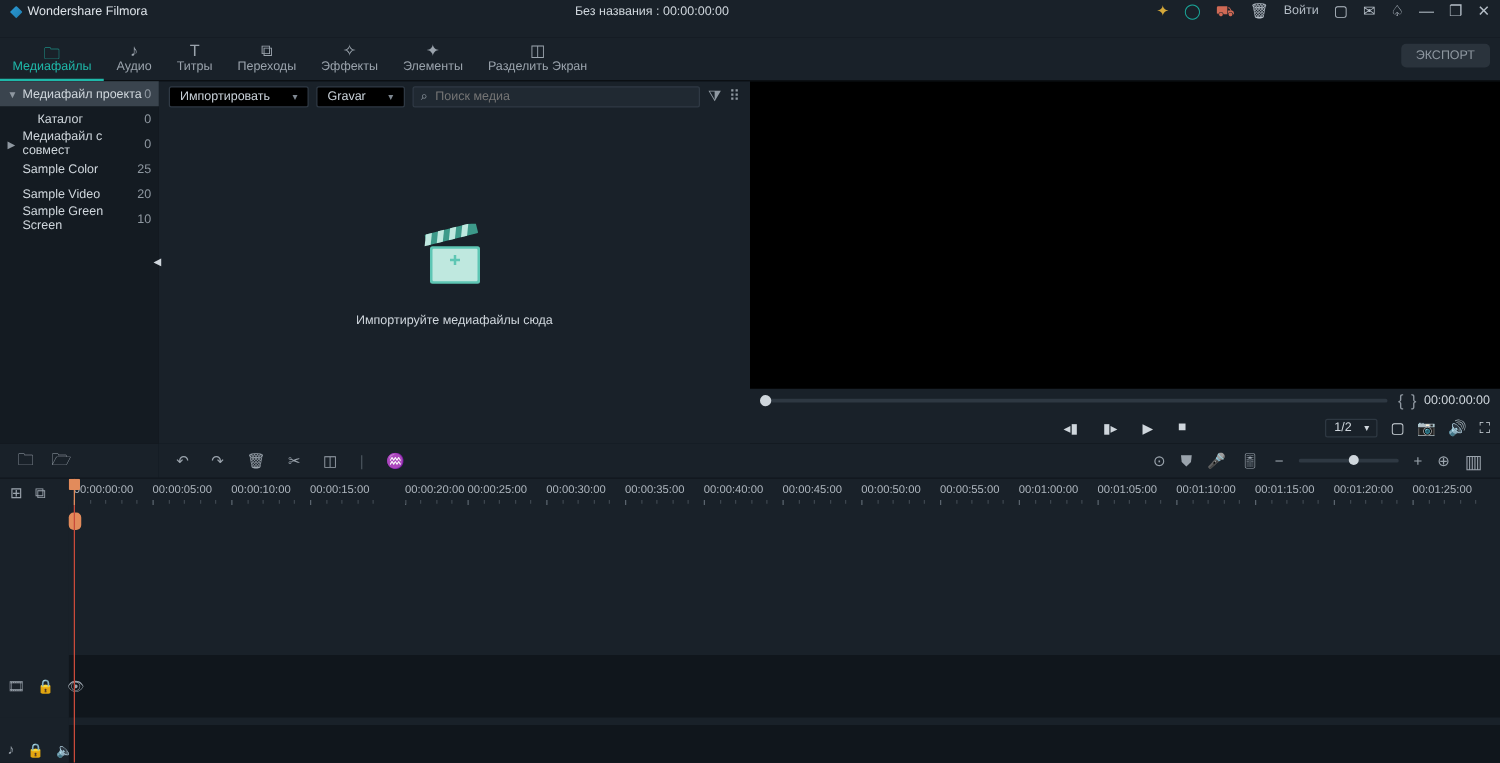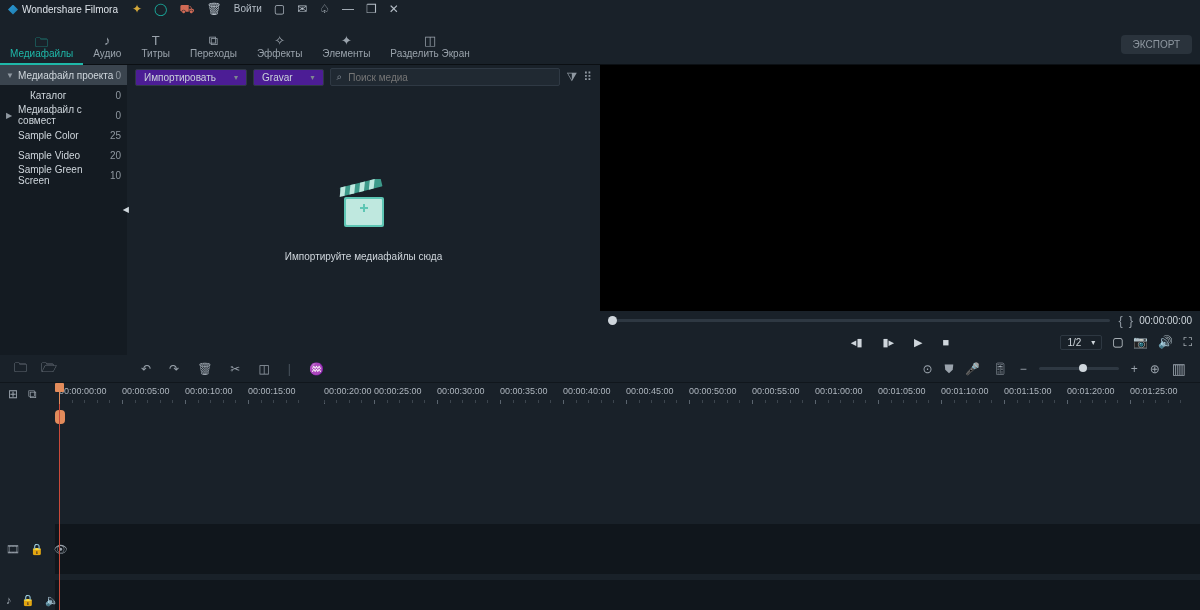--- a/index.html
+++ b/index.html
@@ -22,21 +22,21 @@
 .export-btn{position:absolute;right:8px;top:5px;background:#2a333c;color:#8f98a1;border-radius:4px;padding:4px 12px;font-size:10px}
 .mainrow{display:flex;height:290px}
 .sidebar{width:127px;background:#141b22;display:flex;flex-direction:column;font-size:10px;color:#cfd6dc;position:relative}
 .side-item{display:flex;align-items:center;justify-content:space-between;height:20px;padding:0 6px 0 18px;cursor:pointer}
 .side-item.sel{background:#3a444e}
 .side-item .chev{position:absolute;left:6px;color:#8f98a1;font-size:8px}
 .side-item .cnt{color:#8f98a1}
 .side-collapse{position:absolute;right:-2px;top:140px;color:#cfd6dc;font-size:8px}
 .centerpanel{flex:1;background:#192129;display:flex;flex-direction:column}
 .cp-top{height:24px;display:flex;align-items:center;gap:6px;padding:0 8px;font-size:10px}
-.dd{background:#4c1d95;border:1px solid #2f3944;padding:2px 8px;border-radius:2px;display:flex;align-items:center;gap:18px;color:#cad2da;font-size:10px}
+.dd{background:#000000;border:1px solid #2f3944;padding:2px 8px;border-radius:2px;display:flex;align-items:center;gap:18px;color:#cad2da;font-size:10px}
 .dd .ar{color:#7e8791;font-size:8px}
 .search{flex:1;background:#202932;border:1px solid #2f3944;border-radius:2px;display:flex;align-items:center;padding:2px 6px;gap:6px}
 .search input{background:transparent;border:none;outline:none;color:#cad2da;font-size:10px;width:100%}
 .cp-top .tool{color:#8f98a1;font-size:12px;cursor:pointer}
 .cp-body{flex:1;display:flex;flex-direction:column;align-items:center;justify-content:center;gap:20px}
 .cp-body .clap{width:60px;height:48px;display:flex;align-items:flex-end;justify-content:center}
 .cp-body .txt{font-size:10px;color:#cfd6dc}
 .preview{width:600px;background:#000;display:flex;flex-direction:column}
 .preview-vid{flex:1;background:#000}
 .preview-ctrl{height:44px;background:#192129;display:flex;flex-direction:column}
@@ -75,20 +75,21 @@
 svg{display:block}
 </style>
 </head>
 <body>
 
 <div class="topbar">
   <div class="logo">
     <span class="logo-ic"></span>
     <span>Wondershare Filmora</span>
   </div>
+  <div class="topbar-center">Без названия : 00:00:00:00</div>
   <div class="topbar-right">
     <span class="ic-gold">✦</span>
     <span class="ic-teal">◯</span>
     <span class="ic-red">⛟</span>
     <span>🗑</span>
     <span style="font-size:10px">Войти</span>
     <span>▢</span>
     <span>✉</span>
     <span>♤</span>
     <span>—</span>

